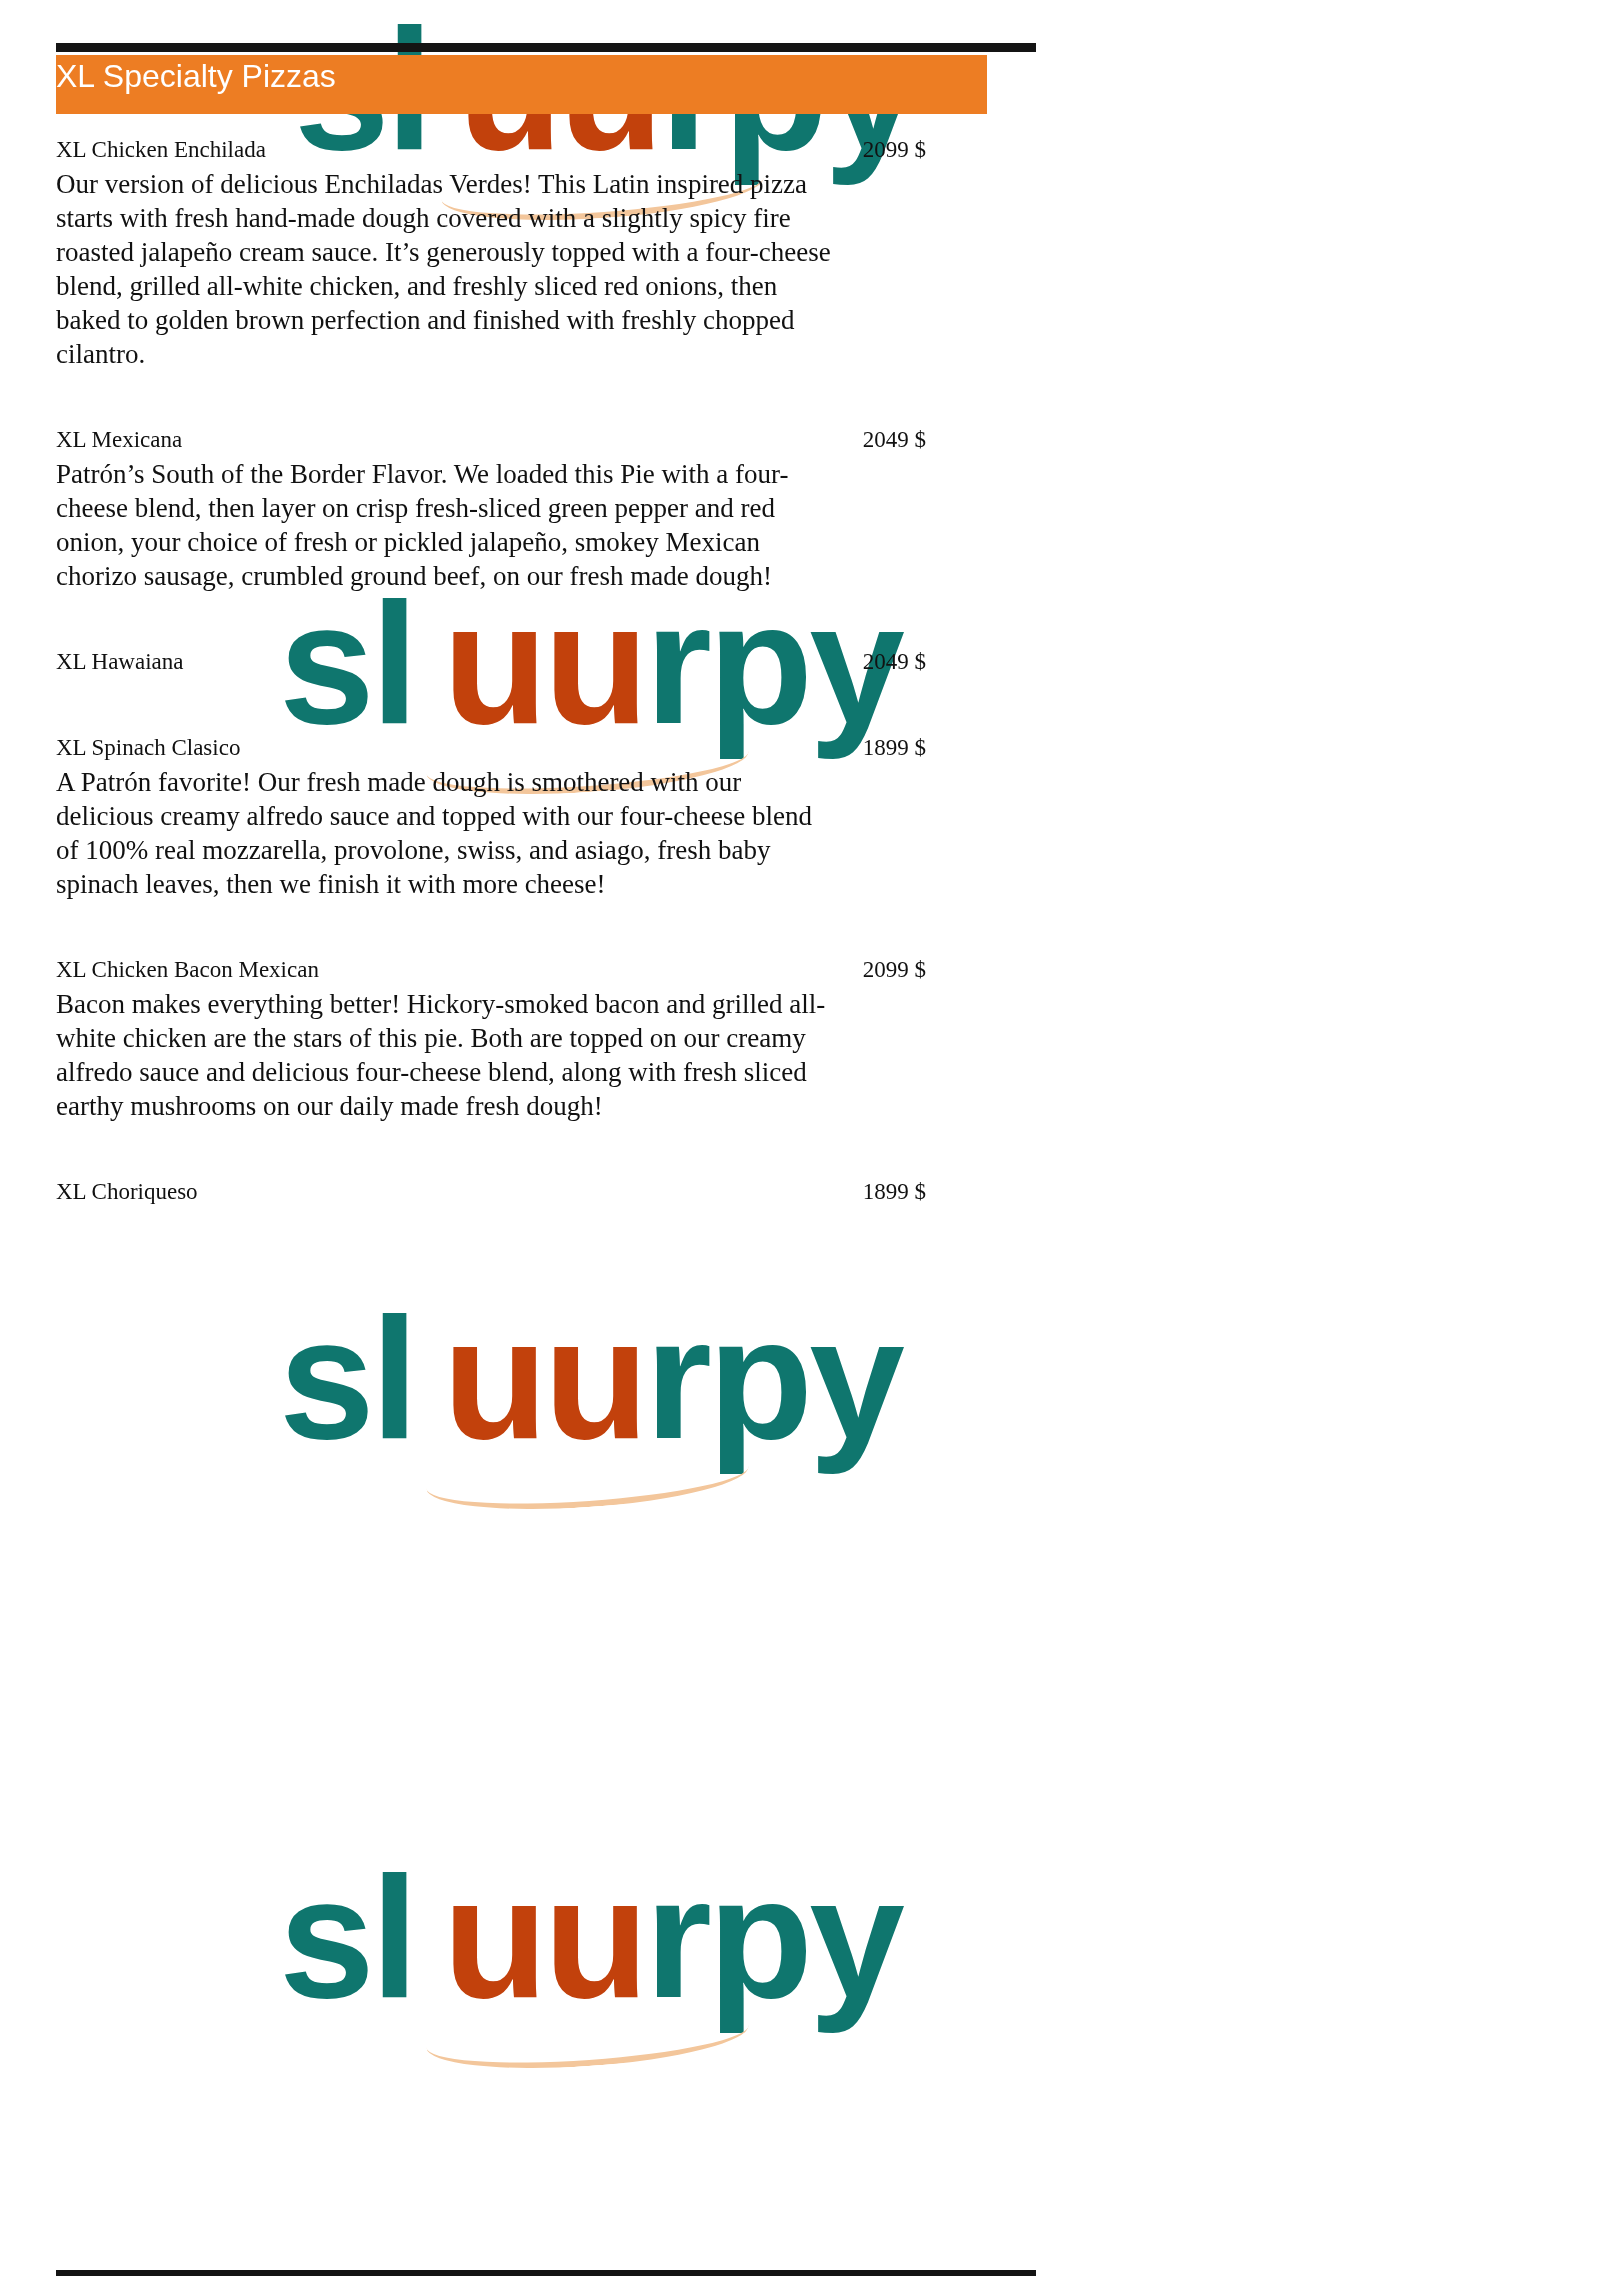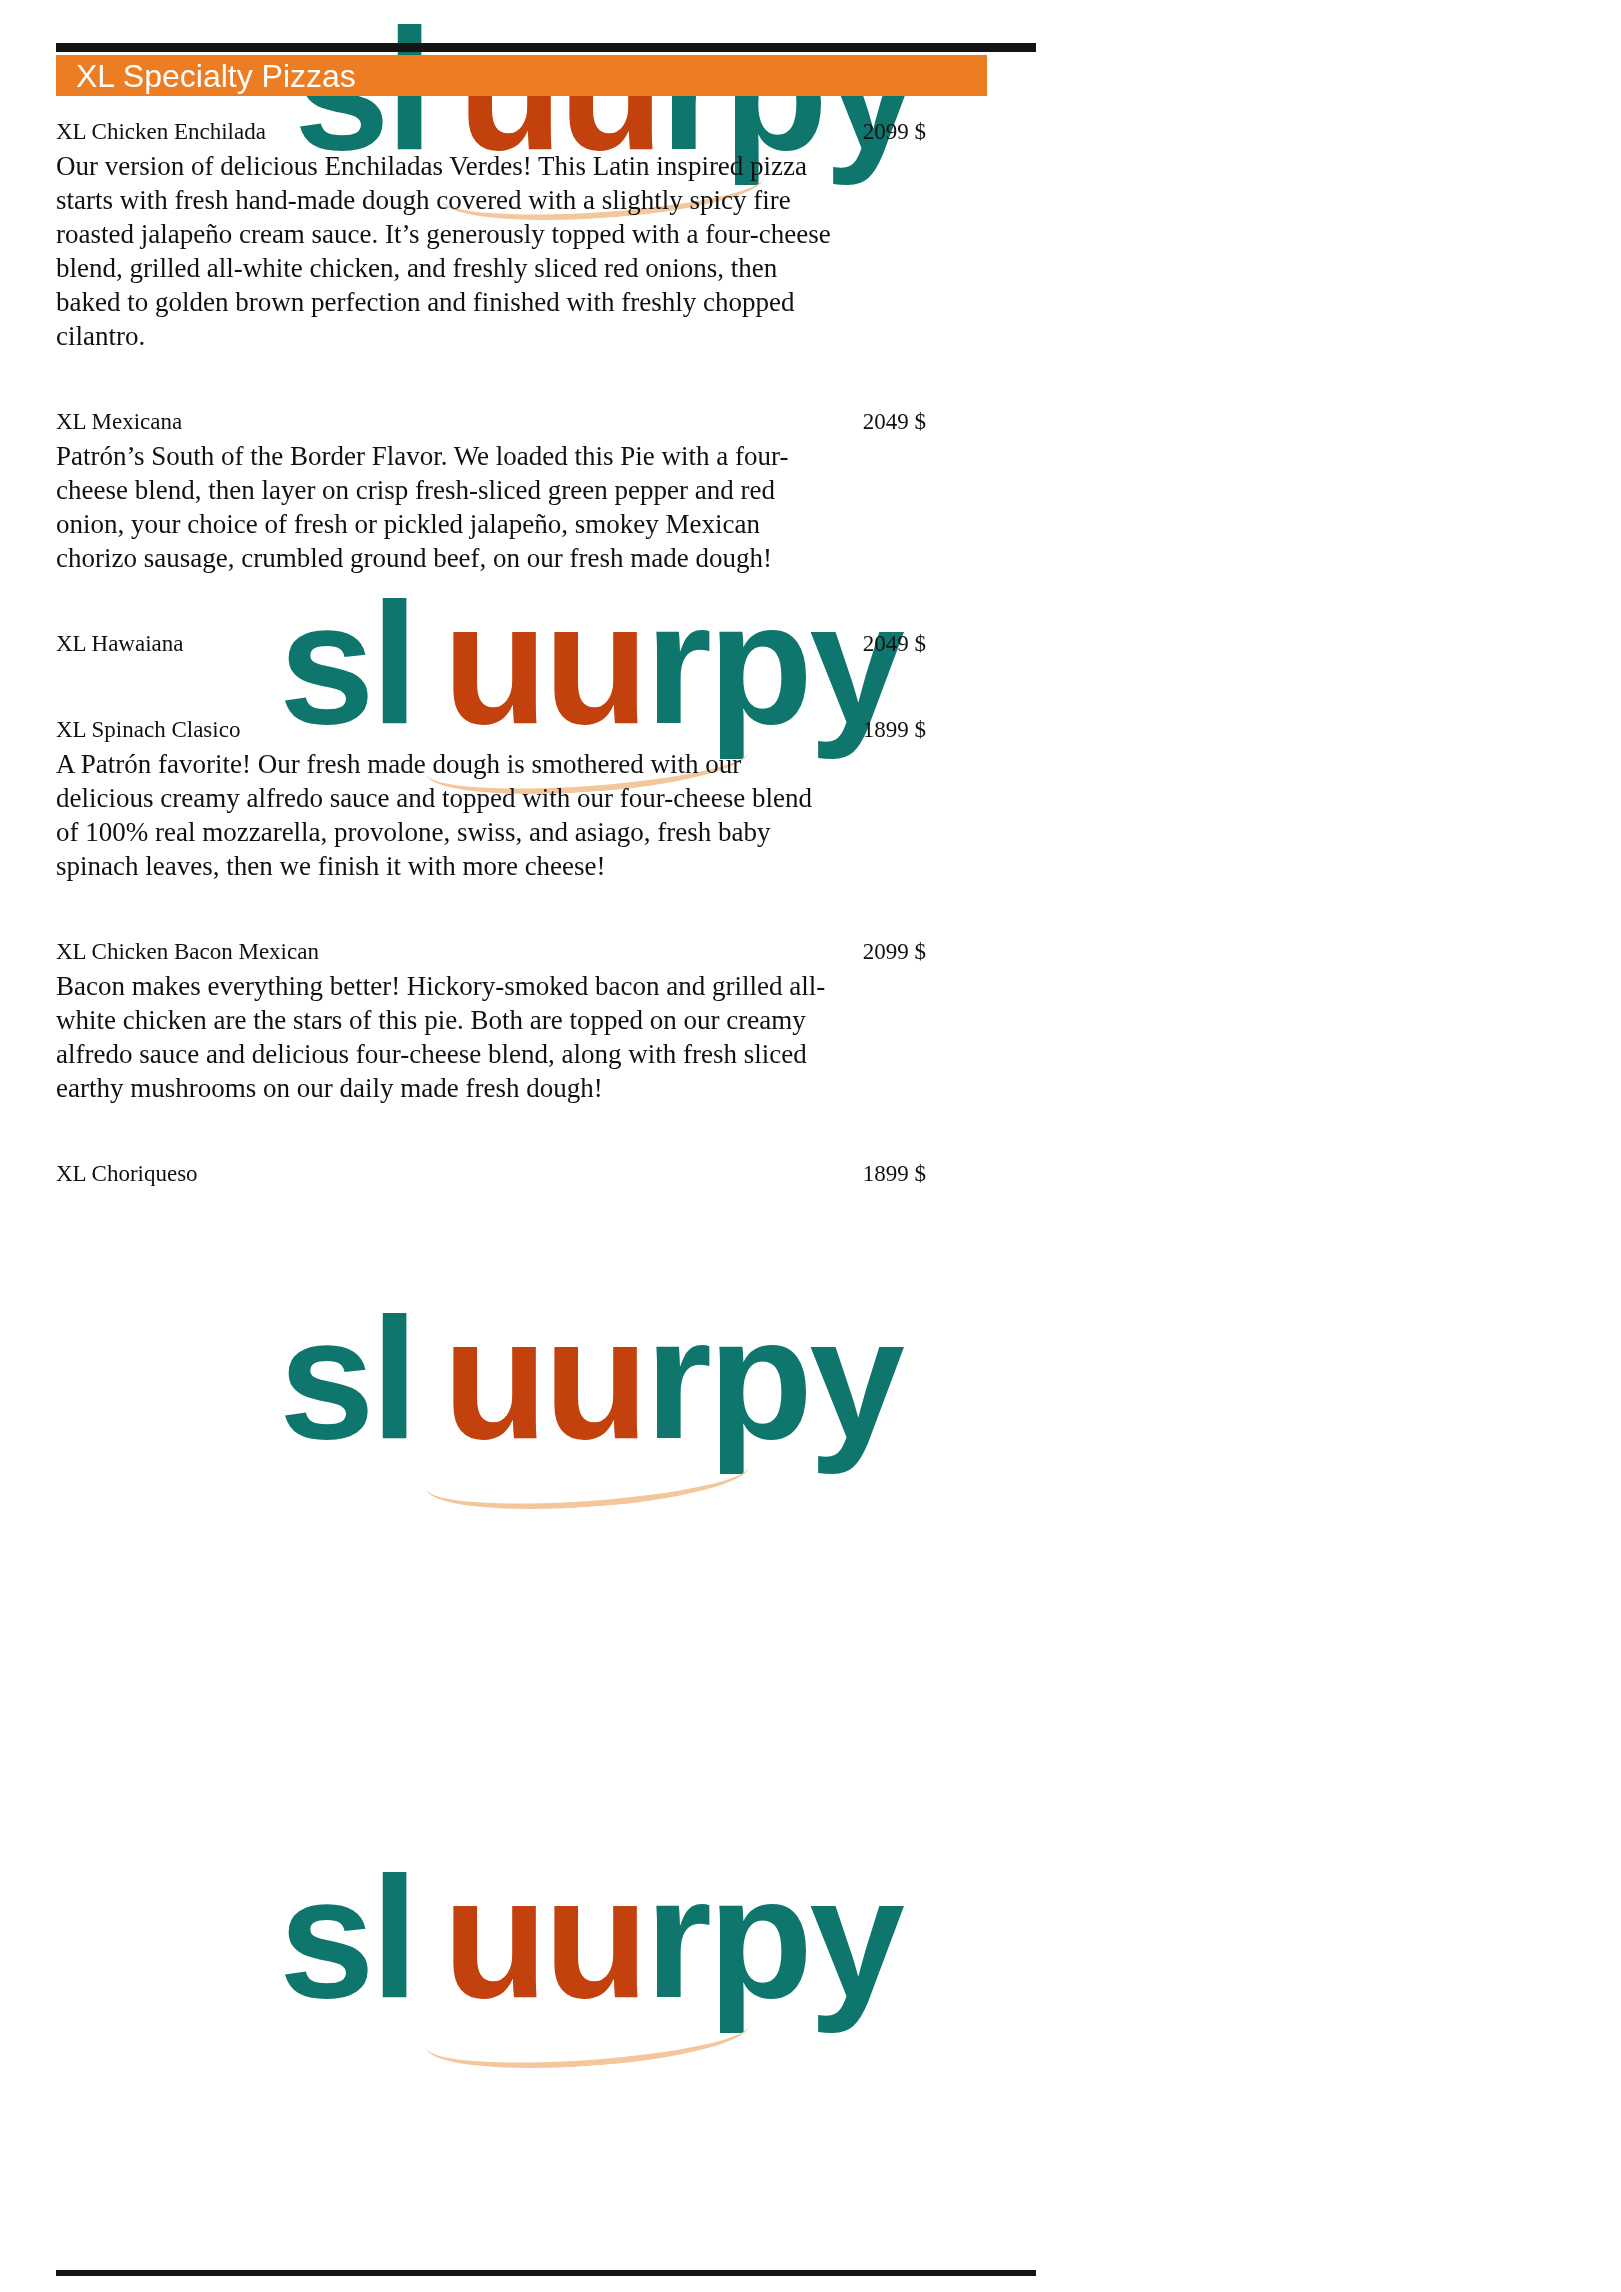--- a/index.html
+++ b/index.html
@@ -49,27 +49,27 @@
     z-index: 1;
   }
   .top-rule {
     width: 980px;
     height: 8.8px;
     background: #141414;
   }
   .header-bar {
     margin-top: 2.9px;
     width: 931px;
-    height: 41px;
+    height: 59px;
     background: #ED7D23;
     color: #ffffff;
     font-family: "Liberation Sans", sans-serif;
     font-size: 32px;
     line-height: 42px;
-    padding-left: 20px;
+    padding-left: 0;
   }
   .items { margin-top: 19.6px; }
   .item  { margin-bottom: 52px; }
   .item-row {
     display: flex;
     justify-content: space-between;
     align-items: baseline;
     width: 870px;
     font-size: 23px;
     line-height: 34px;

